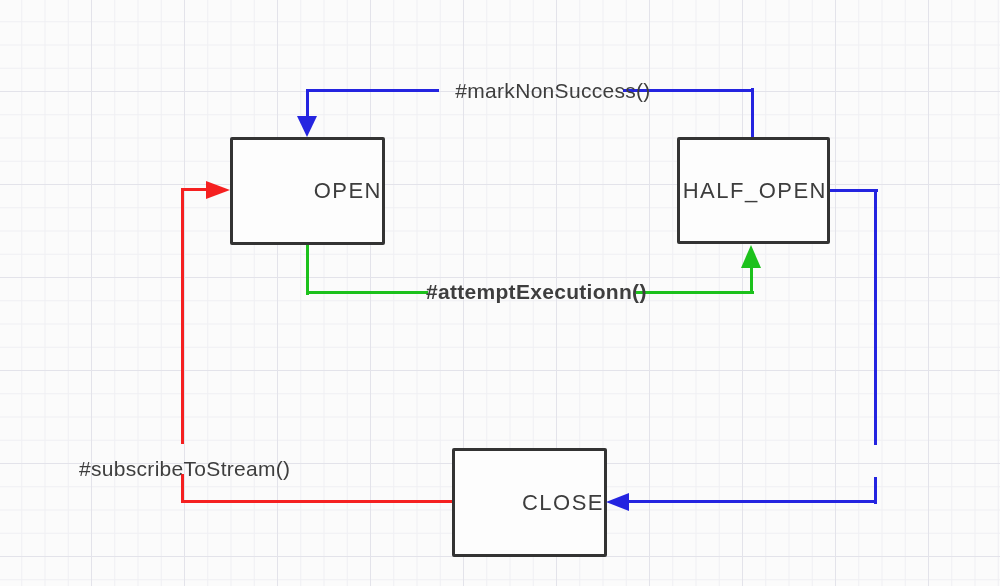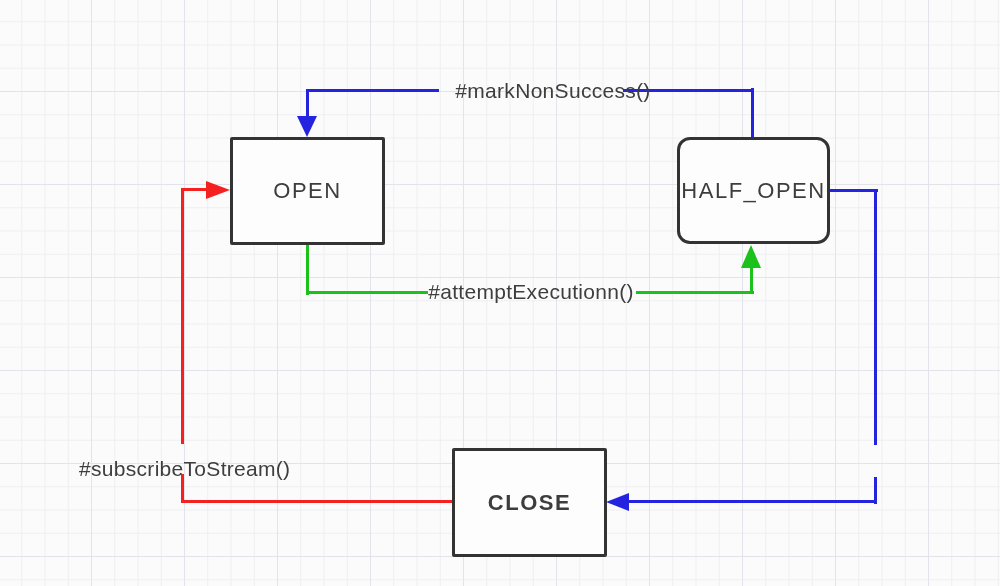--- a/index.html
+++ b/index.html
@@ -16,26 +16,26 @@
       linear-gradient(90deg, #efeff3 1px, transparent 1px);
     background-size:93px 93px, 93px 93px, 23.25px 23.25px, 23.25px 23.25px;
     background-position:-2px -2px;
   }
   .node{
     position:absolute;
     box-sizing:border-box;
     border:3px solid #333333;
     border-radius:2px;
     background:#fdfdfd;
-    display:flex;align-items:center;justify-content:center;
+    display:flex;align-items:center;justify-content:flex-end;
     font-size:22px;color:#3d3d3d;letter-spacing:1.5px;
   }
   #node-open{left:230px;top:137px;width:155px;height:108px;}
-  #node-half-open{left:677px;top:137px;width:153px;height:107px;border-radius:13px;}
-  #node-close{left:452px;top:448px;width:155px;height:109px;font-weight:bold;}
+  #node-half-open{left:677px;top:137px;width:153px;height:107px;}
+  #node-close{left:452px;top:448px;width:155px;height:109px;}
 
   .seg{position:absolute;}
   .seg.h{height:3px;}
   .seg.v{width:3px;}
   .blue{background:#2424e0;}
   .green{background:#1cc11c;}
   .red{background:#f52020;}
 
   .arrow{position:absolute;width:0;height:0;}
   .arrow.down{border-left:10px solid transparent;border-right:10px solid transparent;border-top:21px solid #2424e0;}
@@ -70,21 +70,21 @@
   <div class="seg h blue" style="left:623px;top:89px;width:131px;"></div>
   <div class="seg v blue" style="left:306px;top:89px;height:30px;"></div>
   <div class="arrow down" style="left:297px;top:116px;"></div>
   <div class="edge-label" style="left:430px;top:79px;width:200px;margin-left:23px;">#markNonSuccess()</div>
 
   <div class="seg v green" style="left:306px;top:245px;height:50px;"></div>
   <div class="seg h green" style="left:306px;top:291px;width:122px;"></div>
   <div class="seg h green" style="left:636px;top:291px;width:118px;"></div>
   <div class="seg v green" style="left:750px;top:268px;height:26px;"></div>
   <div class="arrow up" style="left:741px;top:245px;"></div>
-  <div class="edge-label" style="left:426px;top:280px;width:210px;">#attemptExecutionn()</div>
+  <div class="edge-label" style="left:426px;top:280px;width:210px;font-weight:bold;">#attemptExecutionn()</div>
 
   <div class="seg h blue" style="left:830px;top:189px;width:48px;"></div>
   <div class="seg v blue" style="left:874px;top:189px;height:256px;"></div>
   <div class="seg v blue" style="left:874px;top:477px;height:27px;"></div>
   <div class="seg h blue" style="left:628px;top:500px;width:249px;"></div>
   <div class="arrow left" style="left:606px;top:493px;"></div>
 
   <div class="seg h red" style="left:181px;top:500px;width:271px;"></div>
   <div class="seg v red" style="left:181px;top:474px;height:29px;"></div>
   <div class="seg v red" style="left:181px;top:189px;height:255px;"></div>

